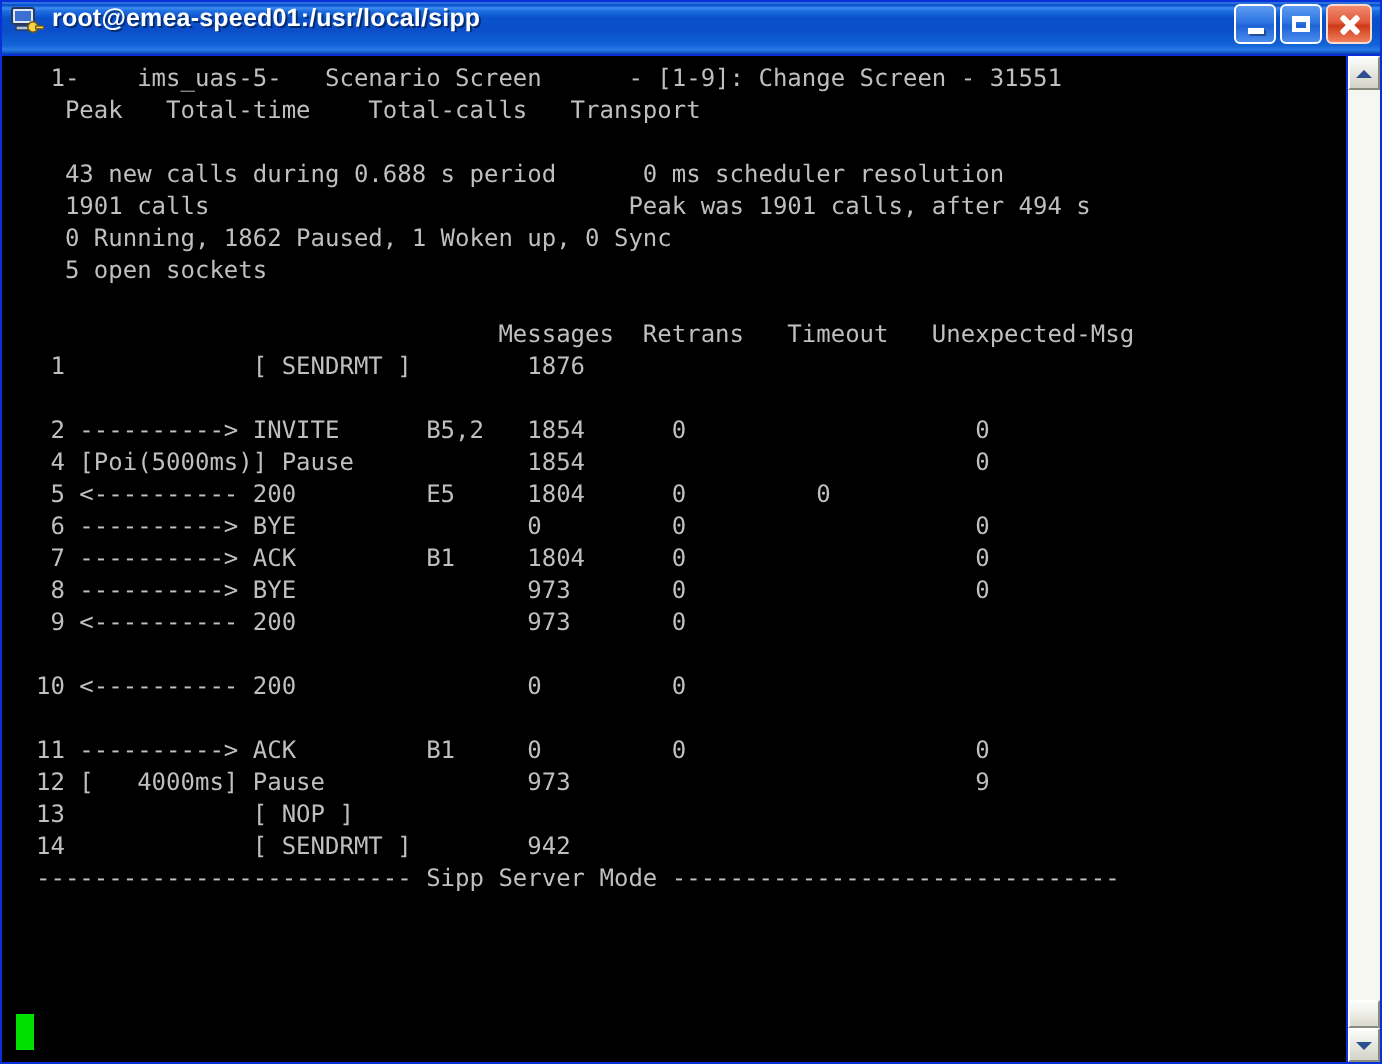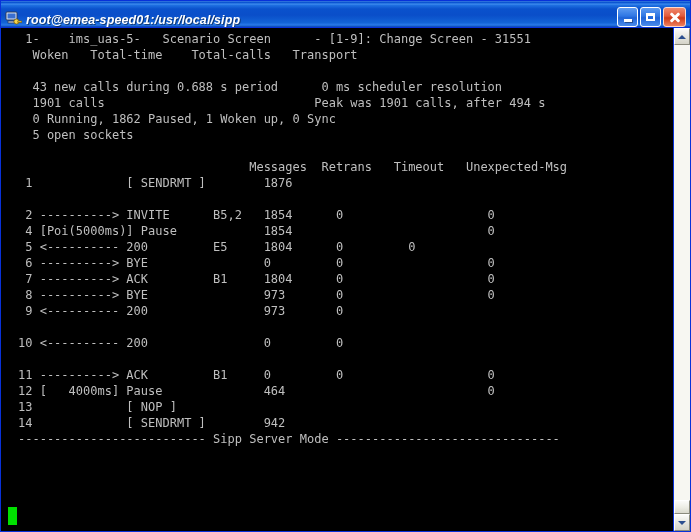--- a/index.html
+++ b/index.html
@@ -36,24 +36,23 @@
         #0a53d0 3%,
         #3d8bef 8%,
         #1d6ee0 14%,
         #0a51cc 28%,
         #0a4ec9 52%,
         #1263d6 82%,
         #2a7ae8 92%,
         #1157c8 97%,
         #0b44a8 100%);
     display: flex;
-    align-items: flex-end;
+    align-items: flex-start;
     padding: 0 2px 0 3px;
     border-top: 1px solid #2a6fdb;
-    font-style: italic;
   }
   .title-icon {
     width: 17px;
     height: 17px;
     margin: 0 4px 0 1px;
     position: relative;
     flex: 0 0 auto;
   }
   .title-text {
     color: #ffffff;
@@ -218,42 +217,42 @@
         <span class="glyph-close"></span>
       </div>
     </div>
   </div>
 
   <div class="body-area">
 
     <div class="terminal" id="terminal" style="color: rgb(191, 191, 191); background: rgb(0, 0, 0);">
 
       <div class="term-line"> 1-    ims_uas-5-   Scenario Screen      - [1-9]: Change Screen - 31551</div>
-        <div class="term-line">  Woken   Total-time    Total-calls   Transport</div>
+        <div class="term-line">  Peak   Total-time    Total-calls   Transport</div>
         <div class="term-line">&nbsp;</div>
         <div class="term-line">  43 new calls during 0.688 s period      0 ms scheduler resolution</div>
         <div class="term-line">  1901 calls                             Peak was 1901 calls, after 494 s</div>
         <div class="term-line">  0 Running, 1862 Paused, 1 Woken up, 0 Sync</div>
         <div class="term-line">  5 open sockets</div>
         <div class="term-line">&nbsp;</div>
         <div class="term-line">                                Messages  Retrans   Timeout   Unexpected-Msg</div>
         <div class="term-line"> 1             [ SENDRMT ]        1876</div>
         <div class="term-line">&nbsp;</div>
         <div class="term-line"> 2 ----------&gt; INVITE      B5,2   1854      0                    0</div>
         <div class="term-line"> 4 [Poi(5000ms)] Pause            1854                           0</div>
         <div class="term-line"> 5 &lt;---------- 200         E5     1804      0         0</div>
         <div class="term-line"> 6 ----------&gt; BYE                0         0                    0</div>
         <div class="term-line"> 7 ----------&gt; ACK         B1     1804      0                    0</div>
         <div class="term-line"> 8 ----------&gt; BYE                973       0                    0</div>
         <div class="term-line"> 9 &lt;---------- 200                973       0</div>
         <div class="term-line">&nbsp;</div>
         <div class="term-line">10 &lt;---------- 200                0         0</div>
         <div class="term-line">&nbsp;</div>
         <div class="term-line">11 ----------&gt; ACK         B1     0         0                    0</div>
-        <div class="term-line">12 [   4000ms] Pause              464                            0</div>
+        <div class="term-line">12 [   4000ms] Pause              973                            9</div>
         <div class="term-line">13             [ NOP ]</div>
         <div class="term-line">14             [ SENDRMT ]        942</div>
         <div class="term-line">-------------------------- Sipp Server Mode -------------------------------</div>
         <div class="cursor" style="background: rgb(0, 224, 0);"></div>
     </div>
 
     <div class="scrollbar">
       <div class="sb-btn">
         <span class="sb-arrow up"></span>
       </div>

